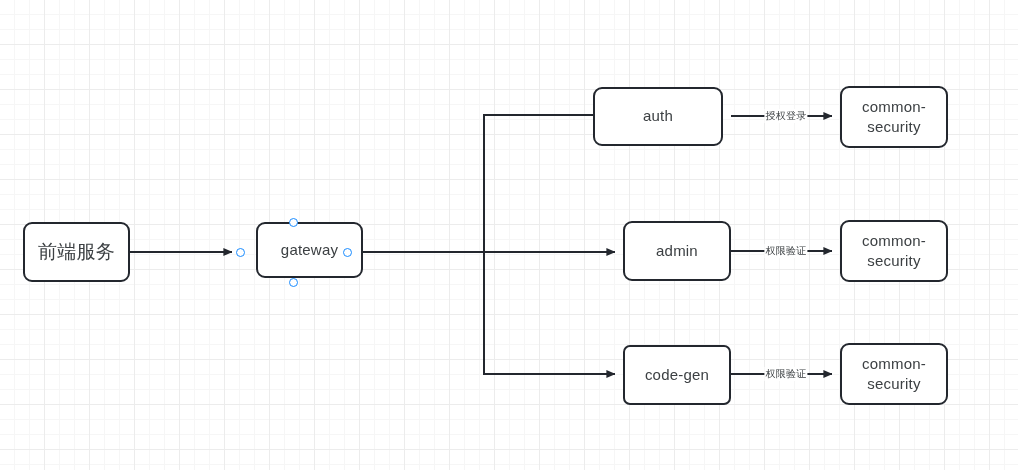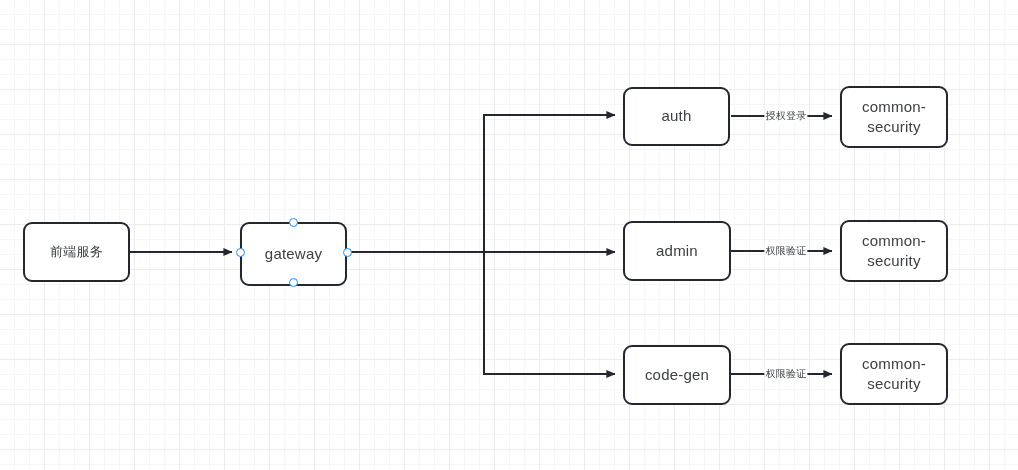--- a/index.html
+++ b/index.html
@@ -41,21 +41,21 @@
     display: flex;
     align-items: center;
     justify-content: center;
     text-align: center;
     color: #3c4043;
     font-size: 15px;
     line-height: 1.35;
     white-space: pre-line;
     letter-spacing: 0.2px;
   }
-  .node.cjk { font-size: 13px; }
+  .node.cjk { font-size: 19px; }
   .edge-label {
     position: absolute;
     transform: translate(-50%, -50%);
     background: #ffffff;
     color: #3c4043;
     font-size: 10px;
     padding: 0 1px;
     white-space: nowrap;
     letter-spacing: 0.3px;
   }
@@ -85,24 +85,24 @@
         <path d="M347 252 L615 252" fill="none" stroke="#23272e" stroke-width="2" stroke-linecap="butt" stroke-linejoin="miter" marker-end="url(#arrow)"></path>
         <path d="M484 252 L484 115 L615 115" fill="none" stroke="#23272e" stroke-width="2" stroke-linecap="butt" stroke-linejoin="miter" marker-end="url(#arrow)"></path>
         <path d="M484 252 L484 374 L615 374" fill="none" stroke="#23272e" stroke-width="2" stroke-linecap="butt" stroke-linejoin="miter" marker-end="url(#arrow)"></path>
         <path d="M731 116 L832 116" fill="none" stroke="#23272e" stroke-width="2" stroke-linecap="butt" stroke-linejoin="miter" marker-end="url(#arrow)"></path>
         <path d="M731 251 L832 251" fill="none" stroke="#23272e" stroke-width="2" stroke-linecap="butt" stroke-linejoin="miter" marker-end="url(#arrow)"></path>
         <path d="M731 374 L832 374" fill="none" stroke="#23272e" stroke-width="2" stroke-linecap="butt" stroke-linejoin="miter" marker-end="url(#arrow)"></path>
       </g>
   </svg>
   <div id="nodes-layer">
       <div class="node cjk" style="left: 23px; top: 222px; width: 107px; height: 60px;"><span>前端服务</span></div>
-      <div class="node" style="left: 240px; top: 222px; width: 107px; height: 64px;"><span>gateway</span></div>
-      <div class="node" style="left: 623px; top: 87px; width: 107px; height: 59px;"><span>auth</span></div>
+      <div class="node" style="left: 256px; top: 222px; width: 107px; height: 56px;"><span>gateway</span></div>
+      <div class="node" style="left: 593px; top: 87px; width: 130px; height: 59px;"><span>auth</span></div>
       <div class="node" style="left: 623px; top: 221px; width: 108px; height: 60px; text-align: right;"><span>admin</span></div>
-      <div class="node" style="left: 623px; top: 345px; width: 108px; height: 60px;"><span>code-gen</span></div>
+      <div class="node" style="left: 623px; top: 345px; width: 108px; height: 60px; border-radius: 7px;"><span>code-gen</span></div>
       <div class="node" style="left: 840px; top: 86px; width: 108px; height: 62px;"><span>common-
 security</span></div>
       <div class="node" style="left: 840px; top: 220px; width: 108px; height: 62px;"><span>common-
 security</span></div>
       <div class="node" style="left: 840px; top: 343px; width: 108px; height: 62px;"><span>common-
 security</span></div>
     </div>
   <div id="labels-layer">
       <div class="edge-label" style="left: 786px; top: 116px;">授权登录</div>
       <div class="edge-label" style="left: 786px; top: 251px;">权限验证</div>

